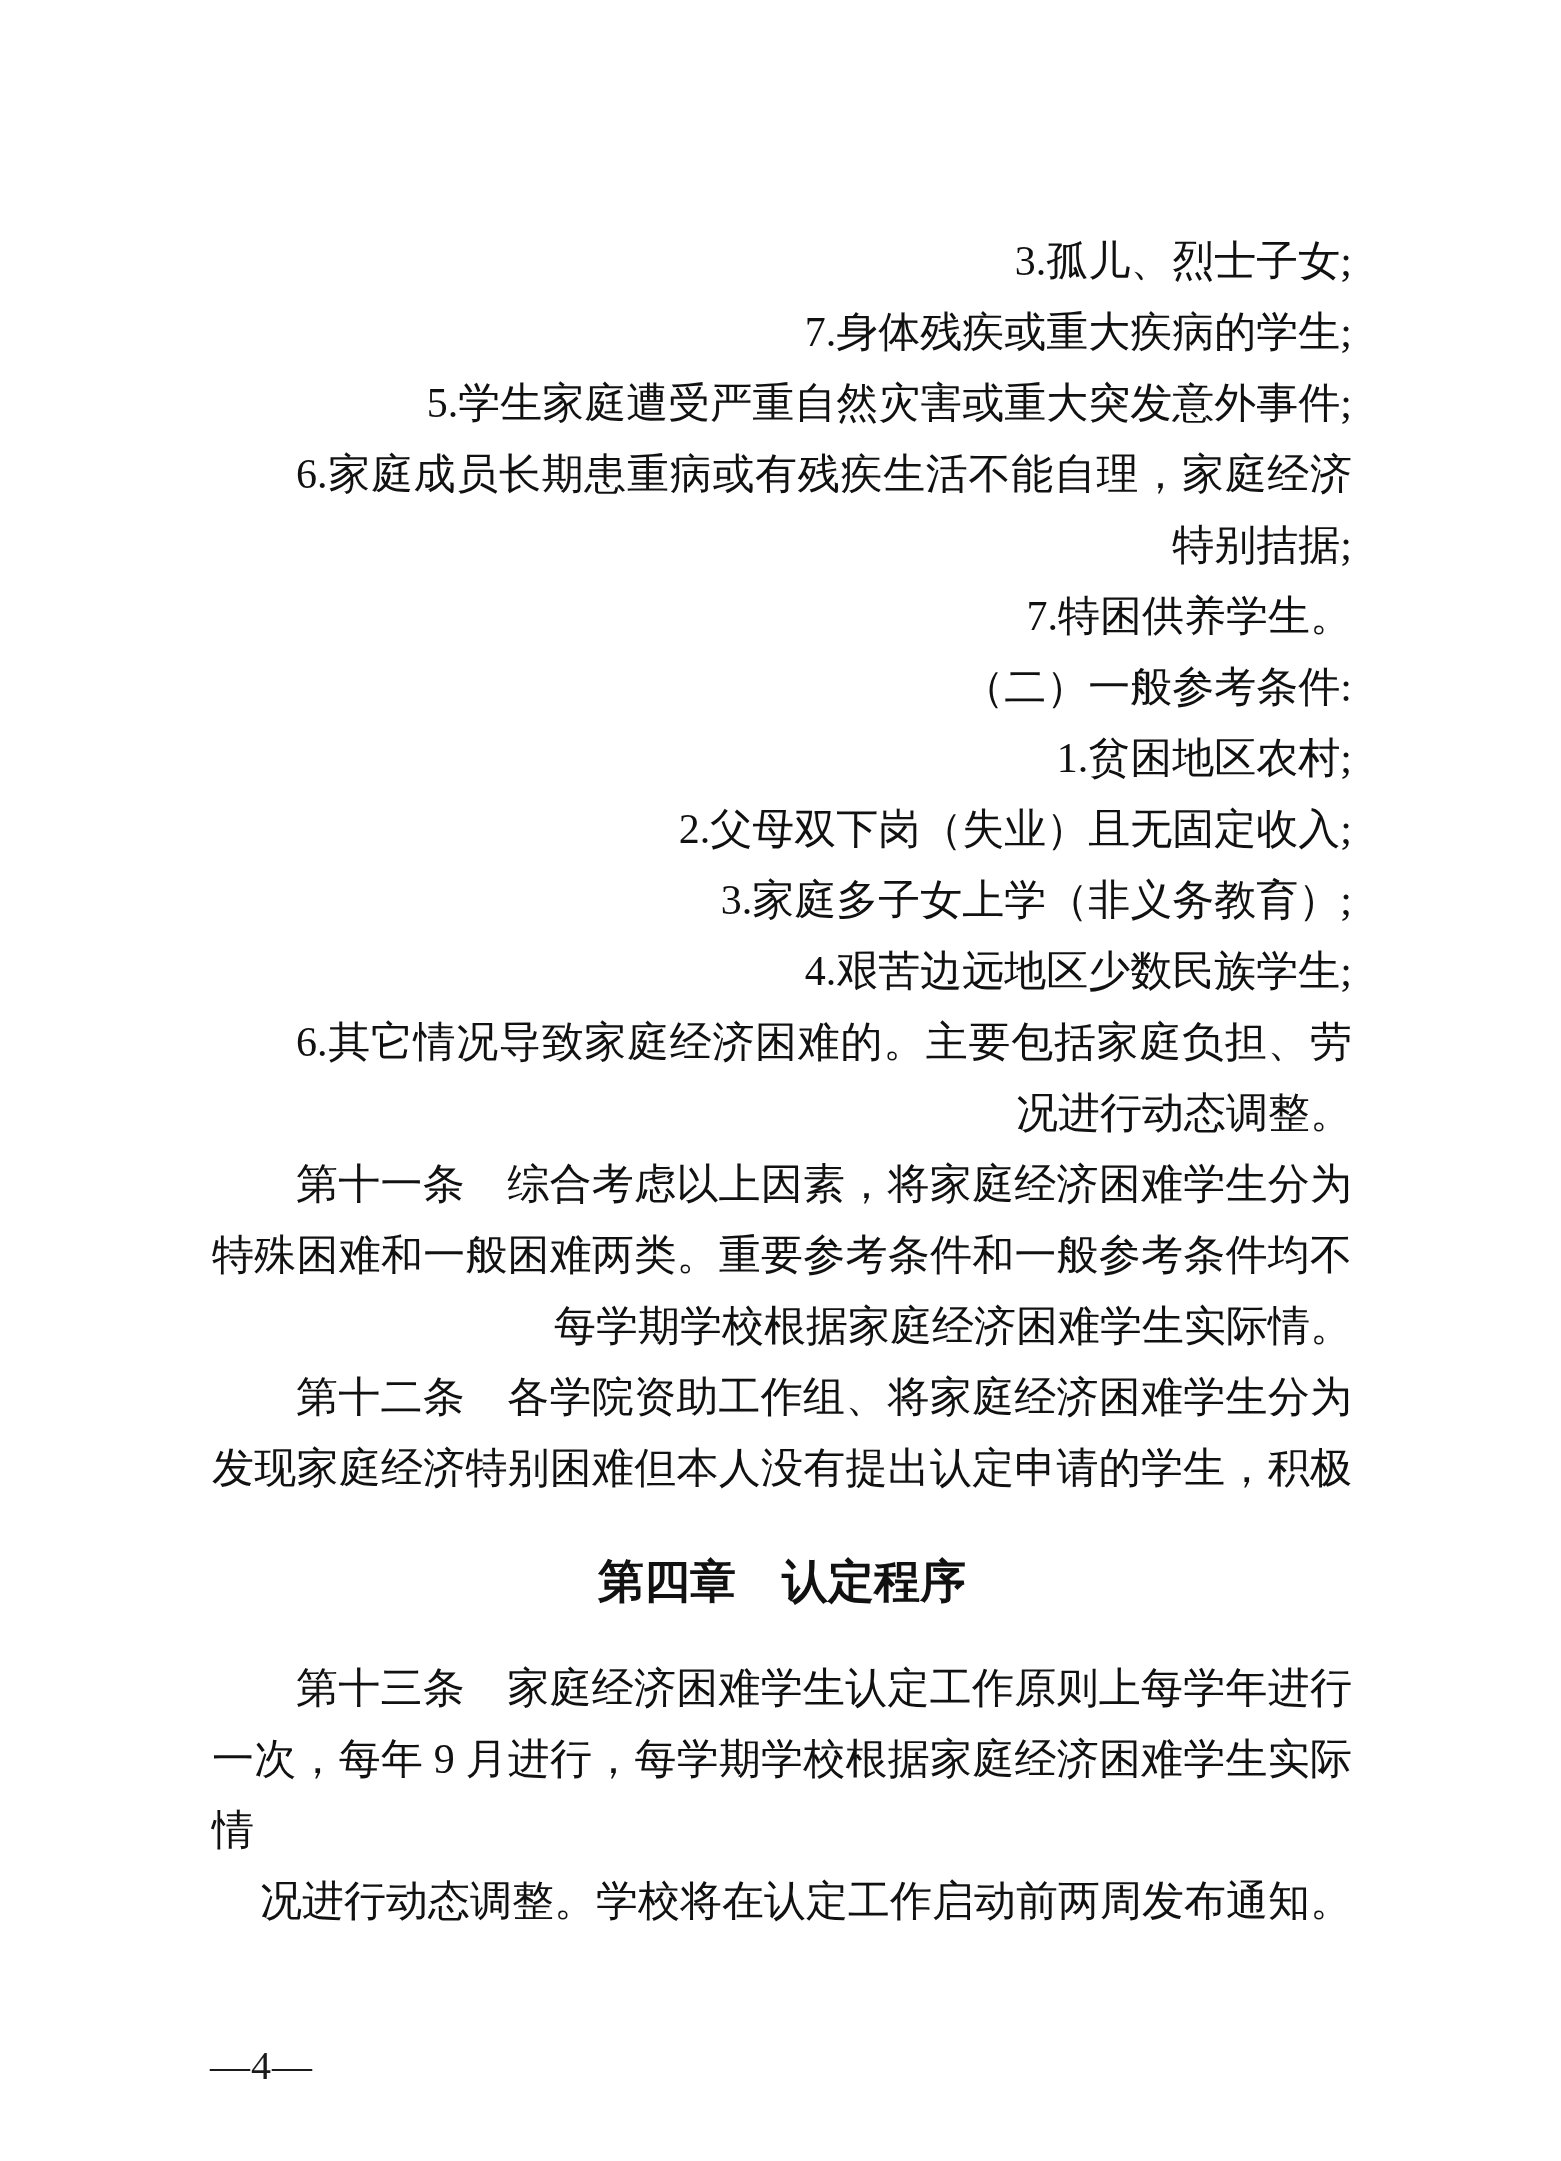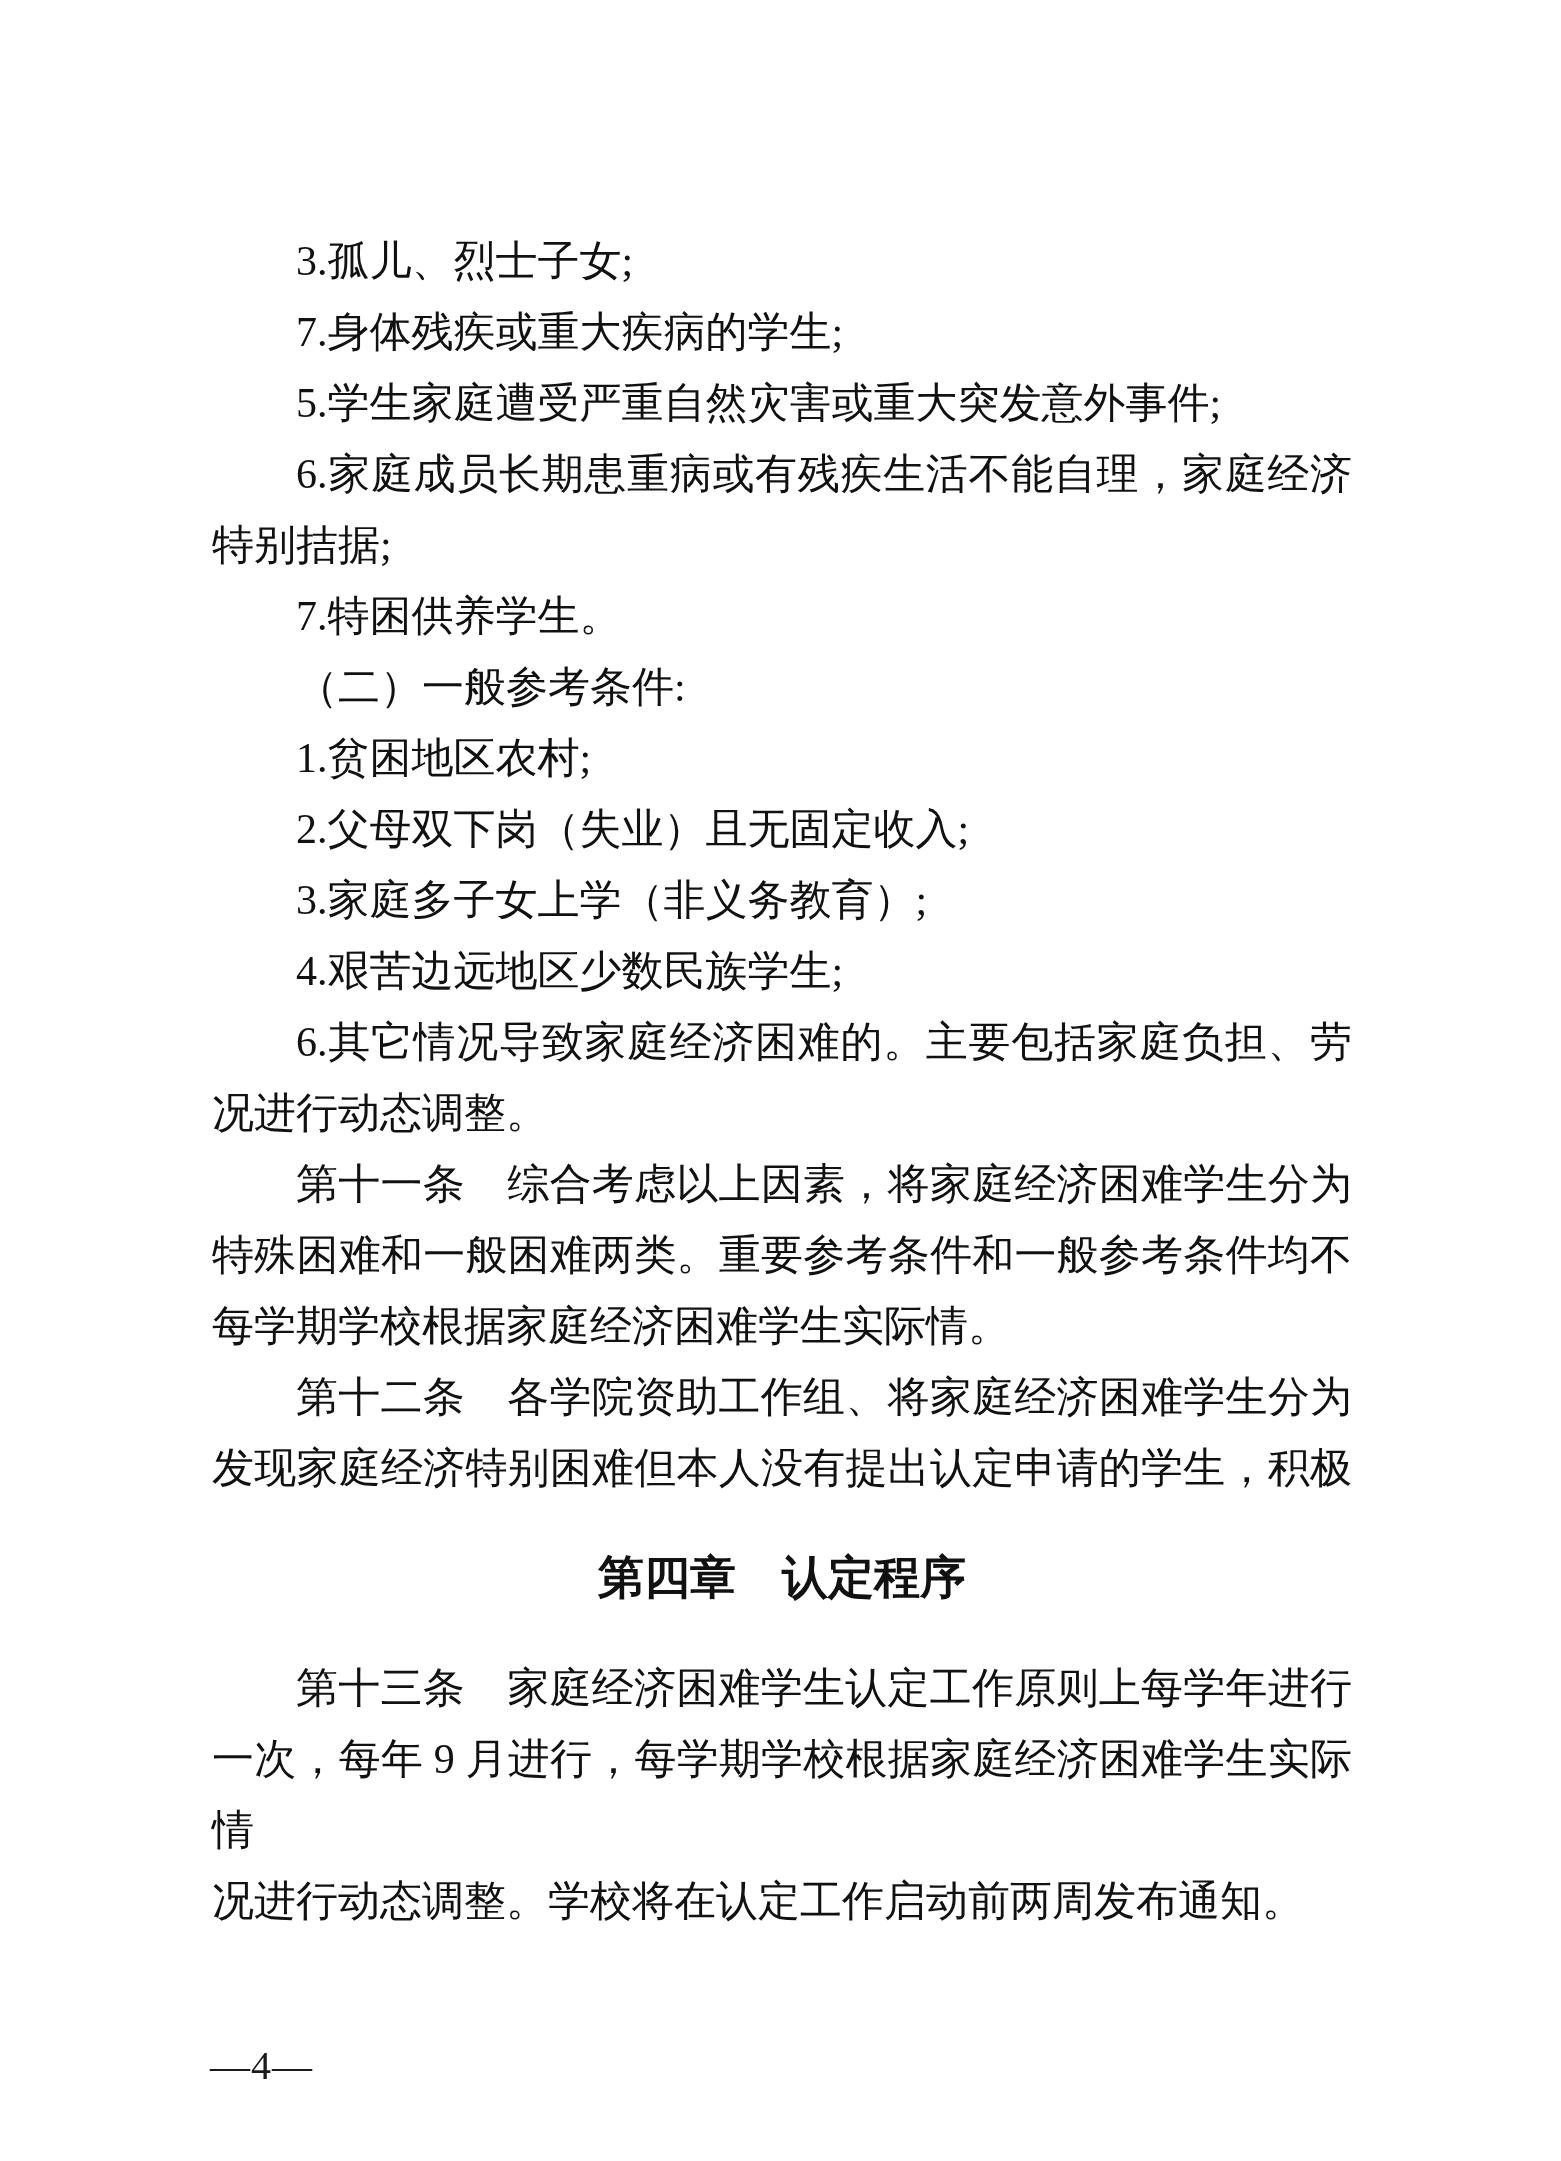--- a/index.html
+++ b/index.html
@@ -24,31 +24,31 @@
     position: absolute;
     left: 212px;
     top: 226px;
     width: 1140px;
     font-size: 42px;
     line-height: 71px;
     text-align: left;
   }
   .line {
     min-height: 71px;
-    text-align: left;
+    text-align: right;
   }
   .line.indent {
     text-indent: 84px;
   }
   .line.fill {
     text-align: justify;
     text-align-last: justify;
   }
   .line.heading {
-    font-family: Liberation Mono, monospace;
+    font-family: Liberation Serif, serif;
     font-weight: 700;
     font-size: 46px;
     text-align: center;
     text-align-last: center;
     text-indent: 0;
     margin-top: 42px;
     margin-bottom: 36px;
   }
   .footer {
     position: absolute;

